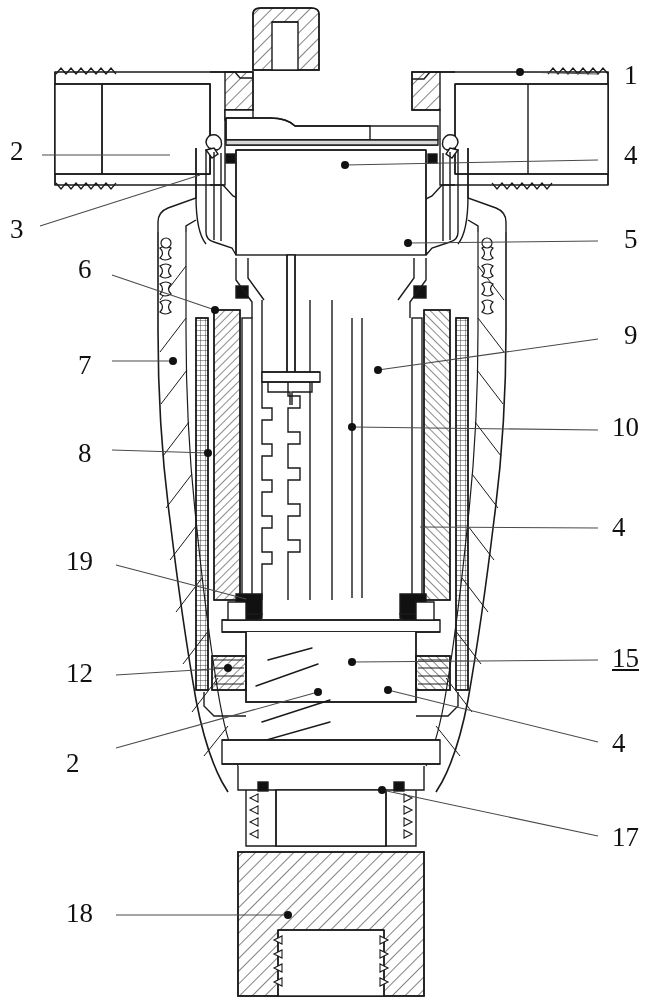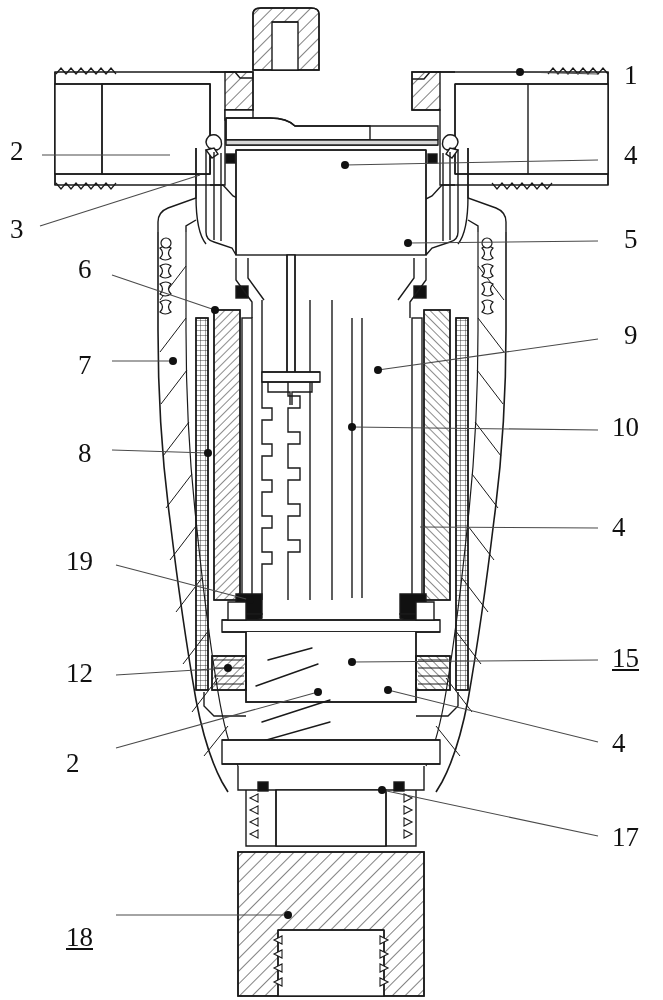--- a/index.html
+++ b/index.html
@@ -387,16 +387,16 @@
       <div class="callout left" style="left: 78px; top: 440px;">8</div>
       <div class="callout right" style="left: 624px; top: 322px;">9</div>
       <div class="callout right" style="left: 612px; top: 414px; text-align: center;">10</div>
       <div class="callout right" style="left: 612px; top: 514px;">4</div>
       <div class="callout left" style="left: 66px; top: 548px;">19</div>
       <div class="callout left" style="left: 66px; top: 660px;">12</div>
       <div class="callout left" style="left: 66px; top: 750px;">2</div>
       <div class="callout right" style="left: 612px; top: 645px; text-decoration: underline;">15</div>
       <div class="callout right" style="left: 612px; top: 730px;">4</div>
       <div class="callout right" style="left: 612px; top: 824px; text-align: center;">17</div>
-      <div class="callout left" style="left: 66px; top: 924px; text-decoration: underline;">18</div>
+      <div class="callout left" style="left: 66px; top: 900px;">18</div>
     </div>
 
 </div>
 
 </body></html>

